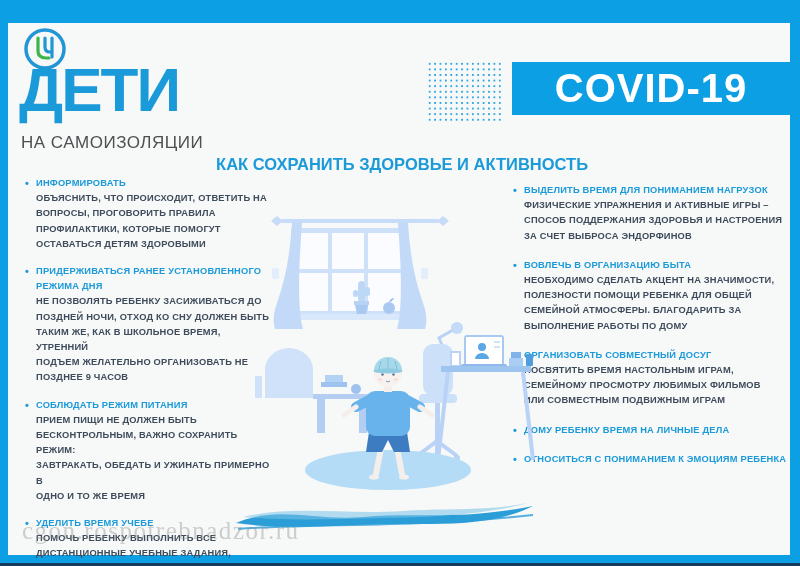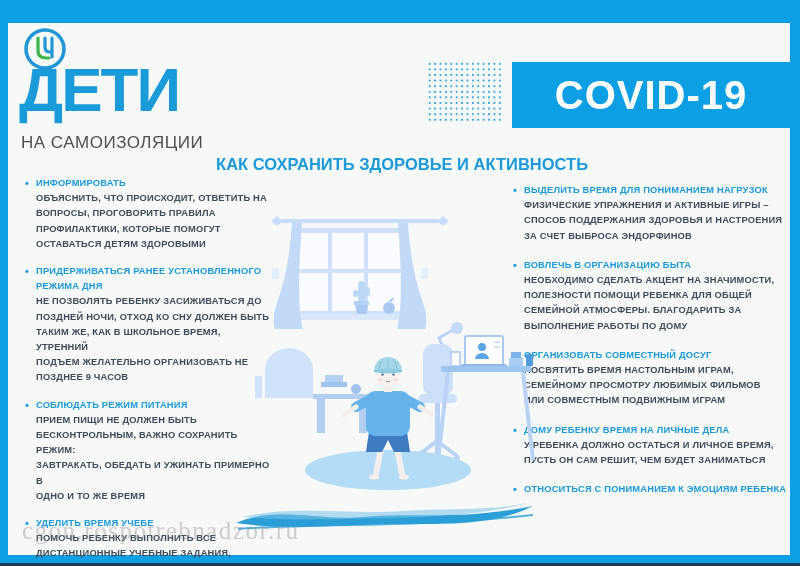--- a/index.html
+++ b/index.html
@@ -10,21 +10,21 @@
 
   
   .logo{position:absolute;left:14px;top:3px;}
   .title{position:absolute;left:11px;top:34px;font-size:62px;font-weight:bold;color:#1b9ada;
          letter-spacing:-2px;line-height:66px;}
   .subtitle{position:absolute;left:13px;top:110px;font-size:17px;font-weight:normal;color:#4e4f51;
             letter-spacing:0.5px;}
   .dots{position:absolute;left:419px;top:38px;width:76px;height:62px;
         background-image:radial-gradient(#2fa6e1 1.1px,rgba(0,0,0,0) 1.3px);
         background-size:5.4px 5.6px;}
-  .banner{position:absolute;left:504px;top:39px;right:0;height:66px;background:#0d9fe4;
+  .banner{position:absolute;left:504px;top:39px;right:0;height:53px;background:#0d9fe4;
           display:flex;align-items:center;justify-content:center;}
   .banner span{color:#ffffff;font-weight:bold;font-size:40px;letter-spacing:1px;}
   .section-title{position:absolute;left:180px;top:132px;width:400px;text-align:right;
                  font-size:16.5px;font-weight:bold;color:#1b9ada;}
 
   
   .col{position:absolute;}
   .col-left{left:17px;top:153px;width:250px;}
   .col-right{left:505px;top:160px;width:278px;}
   .item{display:flex;margin-bottom:12px;}
@@ -130,22 +130,20 @@
             <div class="item-heading">ОРГАНИЗОВАТЬ СОВМЕСТНЫЙ ДОСУГ</div>
              <div class="item-body">ПОСВЯТИТЬ ВРЕМЯ НАСТОЛЬНЫМ ИГРАМ,
 СЕМЕЙНОМУ ПРОСМОТРУ ЛЮБИМЫХ ФИЛЬМОВ
 ИЛИ СОВМЕСТНЫМ ПОДВИЖНЫМ ИГРАМ</div>
           </div>
       </div>
       <div class="item">
         <div class="bullet">•</div>
         <div>
             <div class="item-heading">ДОМУ РЕБЕНКУ ВРЕМЯ НА ЛИЧНЫЕ ДЕЛА</div>
-             <div class="item-body">У РЕБЕНКА ДОЛЖНО ОСТАТЬСЯ И ЛИЧНОЕ ВРЕМЯ,
-ПУСТЬ ОН САМ РЕШИТ, ЧЕМ БУДЕТ ЗАНИМАТЬСЯ</div>
           </div>
       </div>
       <div class="item">
         <div class="bullet">•</div>
         <div>
             <div class="item-heading">ОТНОСИТЬСЯ С ПОНИМАНИЕМ К ЭМОЦИЯМ РЕБЕНКА</div>
           </div>
       </div>
     </div>
 

